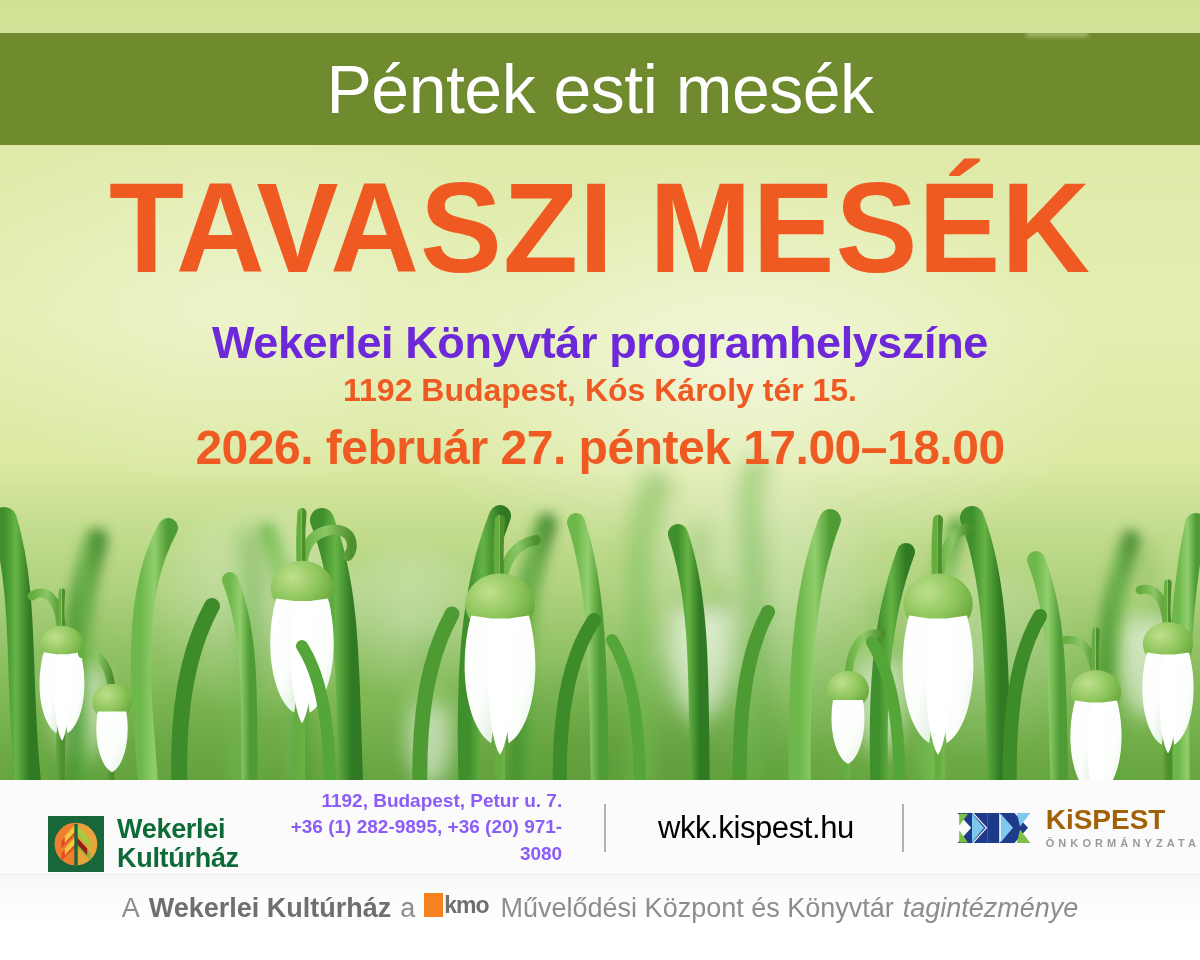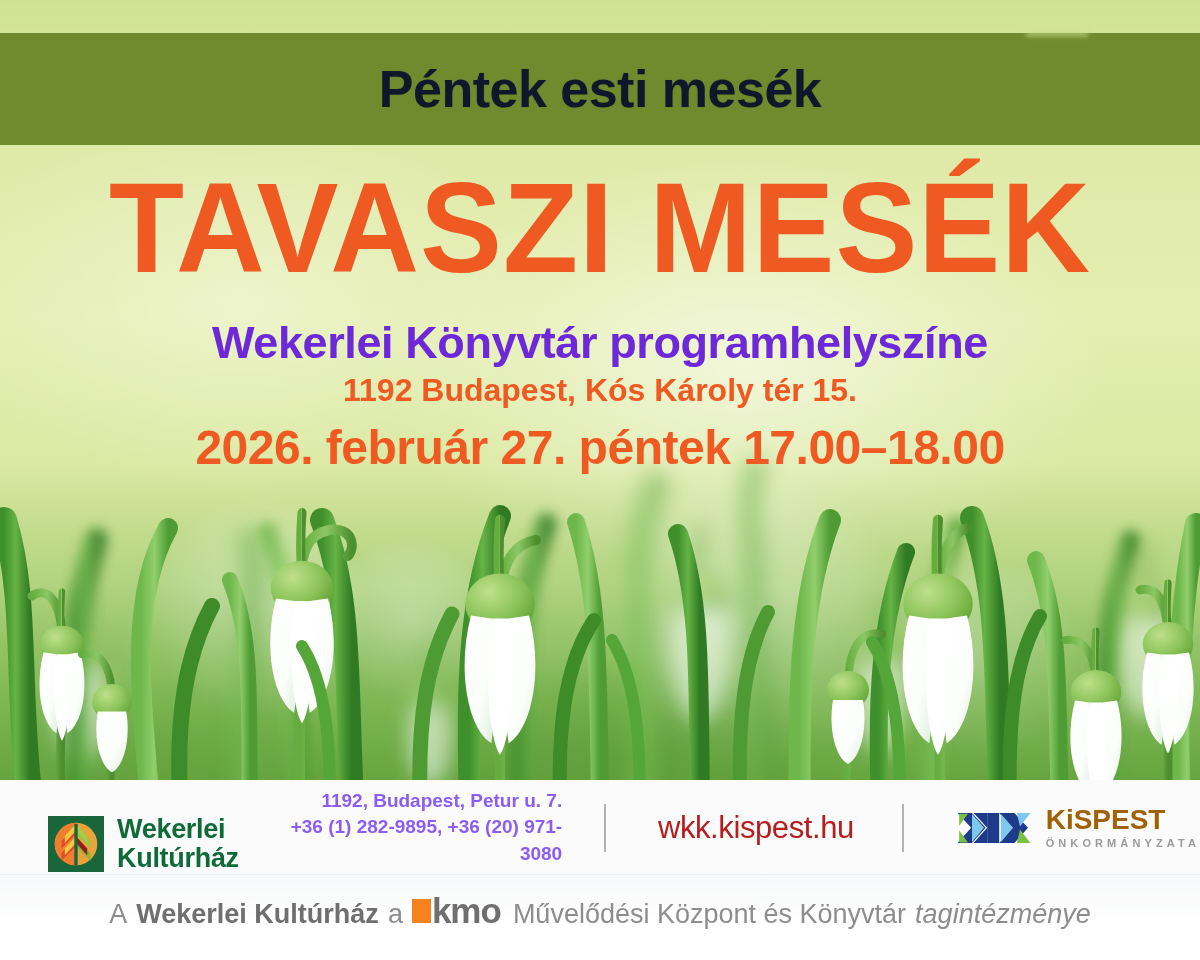--- a/index.html
+++ b/index.html
@@ -50,23 +50,23 @@
   .title-band {
     position:absolute; left:0; top:33px; width:1200px; height:112px;
     background:#708b2e;
     display:flex; align-items:center; justify-content:center;
   }
   .title-band .smudge {
     position:absolute; right:112px; top:-2px; width:62px; height:6px;
     background:rgba(205,223,150,.55); filter:blur(2px);
   }
   .band-title {
-    color:#0f172a;
-    font-size:52px;
-    font-weight:bold;
+    color:#ffffff;
+    font-size:68px;
+    font-weight:normal;
     letter-spacing:-0.5px;
     line-height:1;
     text-shadow:0 0 2px rgba(0,0,0,.10);
     white-space:nowrap;
   }
 
   
   .copy {
     position:absolute; left:0; top:160px; width:1200px;
     text-align:center;
@@ -131,21 +131,21 @@
     line-height:1.38;
     text-align:right;
   }
   .divider {
     width:2px; height:48px; background:#9a9a9a; opacity:.75;
   }
   .divider.d1 { margin-left:42px; }
   .divider.d2 { margin-left:48px; }
   .site-url {
     margin-left:52px;
-    color:#b91c1c;
+    color:#000000;
     font-size:31px;
     font-weight:normal;
     letter-spacing:-0.4px;
   }
   .kispest { margin-left:52px; display:flex; align-items:center; }
   .kispest-mark { width:80px; height:38px; flex:0 0 80px; }
   .kispest-words { margin-left:10px; }
   .kispest-name {
     color:#a16207; font-size:28px; font-weight:bold;
     letter-spacing:0px; line-height:1;
@@ -172,21 +172,21 @@
     color:#8d8d8d; font-size:27px; line-height:1.1;
     white-space:nowrap;
   }
   .tagline .t-plain { font-weight:normal; }
   .tagline .t-ital { font-weight:bold; color:#6f6f6f; margin:0 9px; }
   .tagline .t-ital2 { font-style:italic; font-weight:normal; color:#8d8d8d; margin-left:9px; }
   .kmo {
     display:inline-flex; align-items:center; margin:0 10px 0 9px;
   }
   .kmo-sq { width:19px; height:24px; background:#f4821f; display:inline-block; }
-  .kmo-txt { color:#6f6f6f; font-size:35px; font-weight:bold; letter-spacing:-1px; margin-left:1px; line-height:1; }
+  .kmo-txt { color:#6f6f6f; font-size:23px; font-weight:bold; letter-spacing:-1px; margin-left:1px; line-height:1; }
   .t-mid { margin-left:2px; }
 </style>
 </head>
 <body>
 
 <div class="poster">
 
   <div class="bg-sky"></div>
   <div class="bg-glow-a"></div>
   <div class="bg-glow-b"></div>

